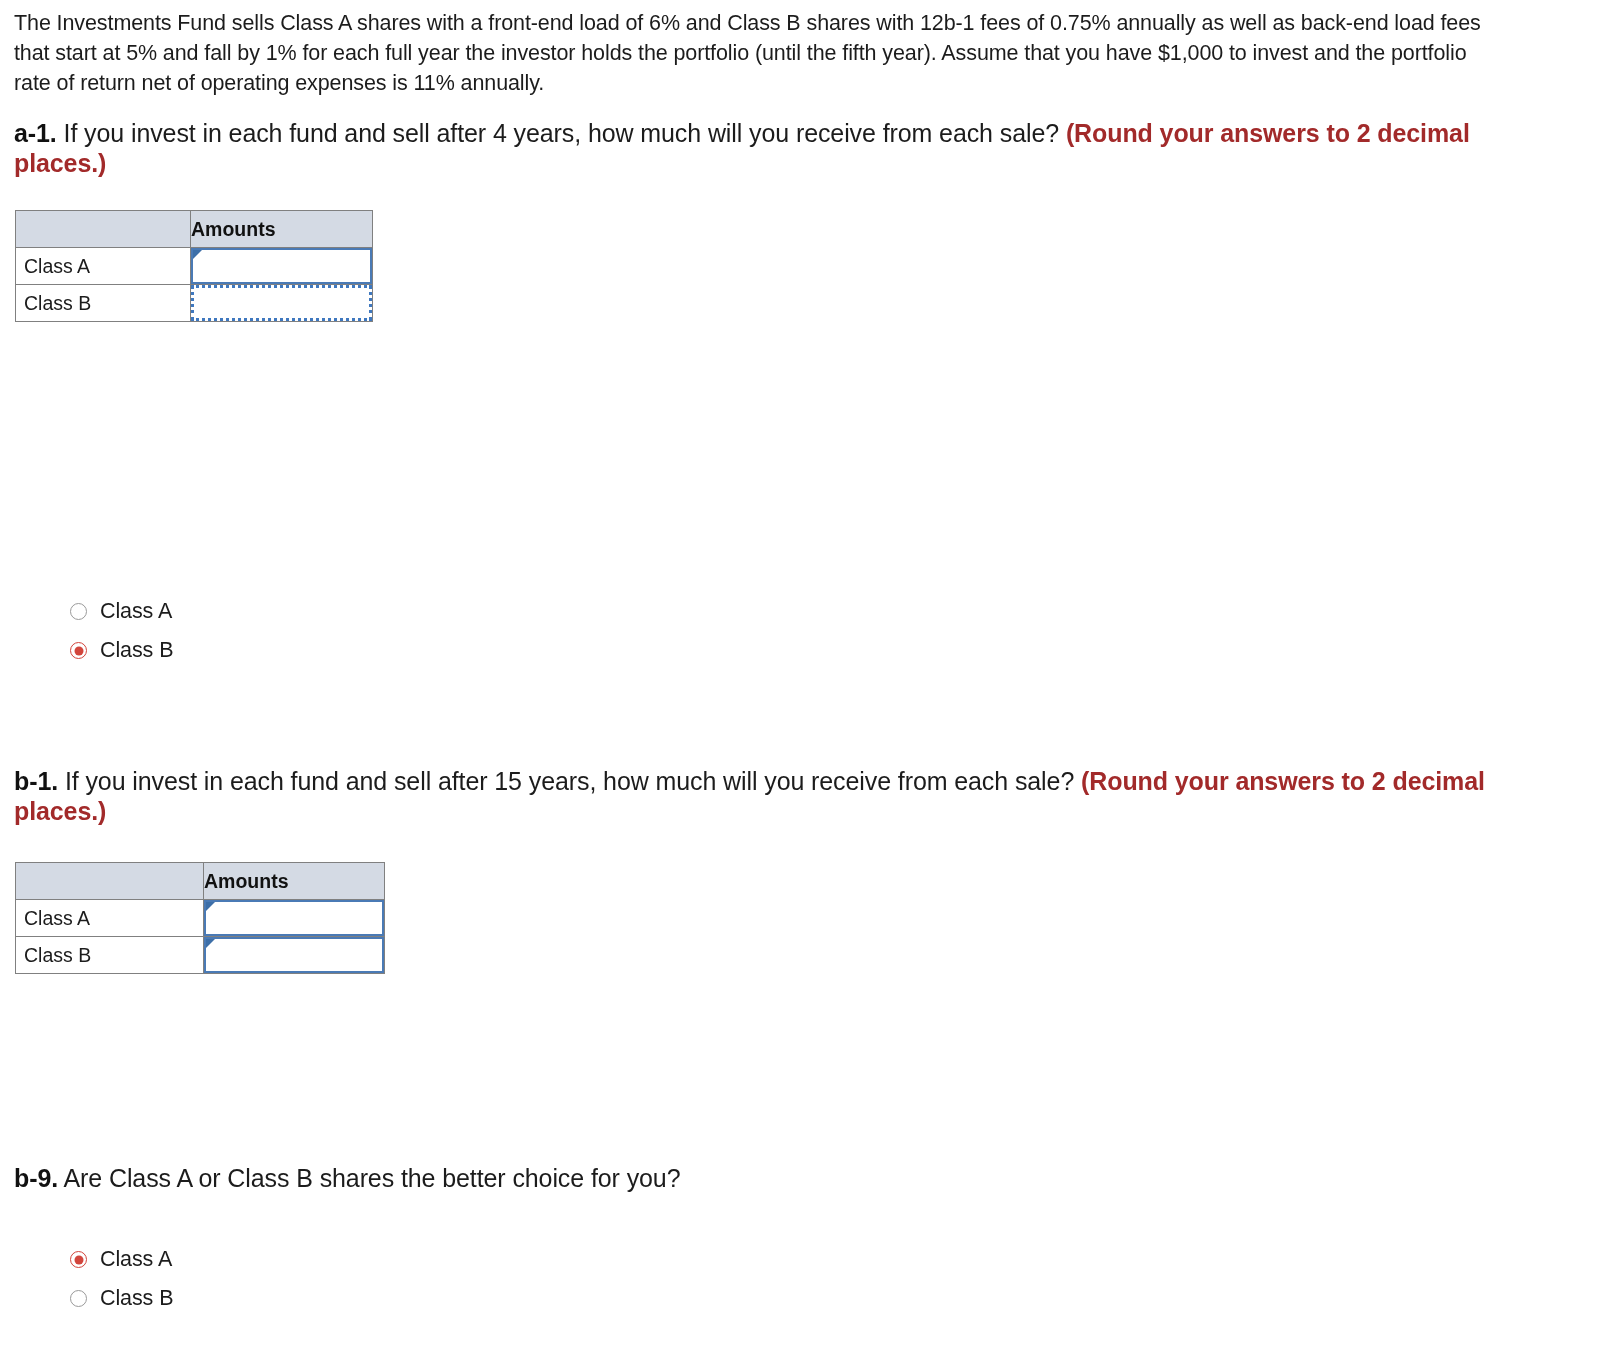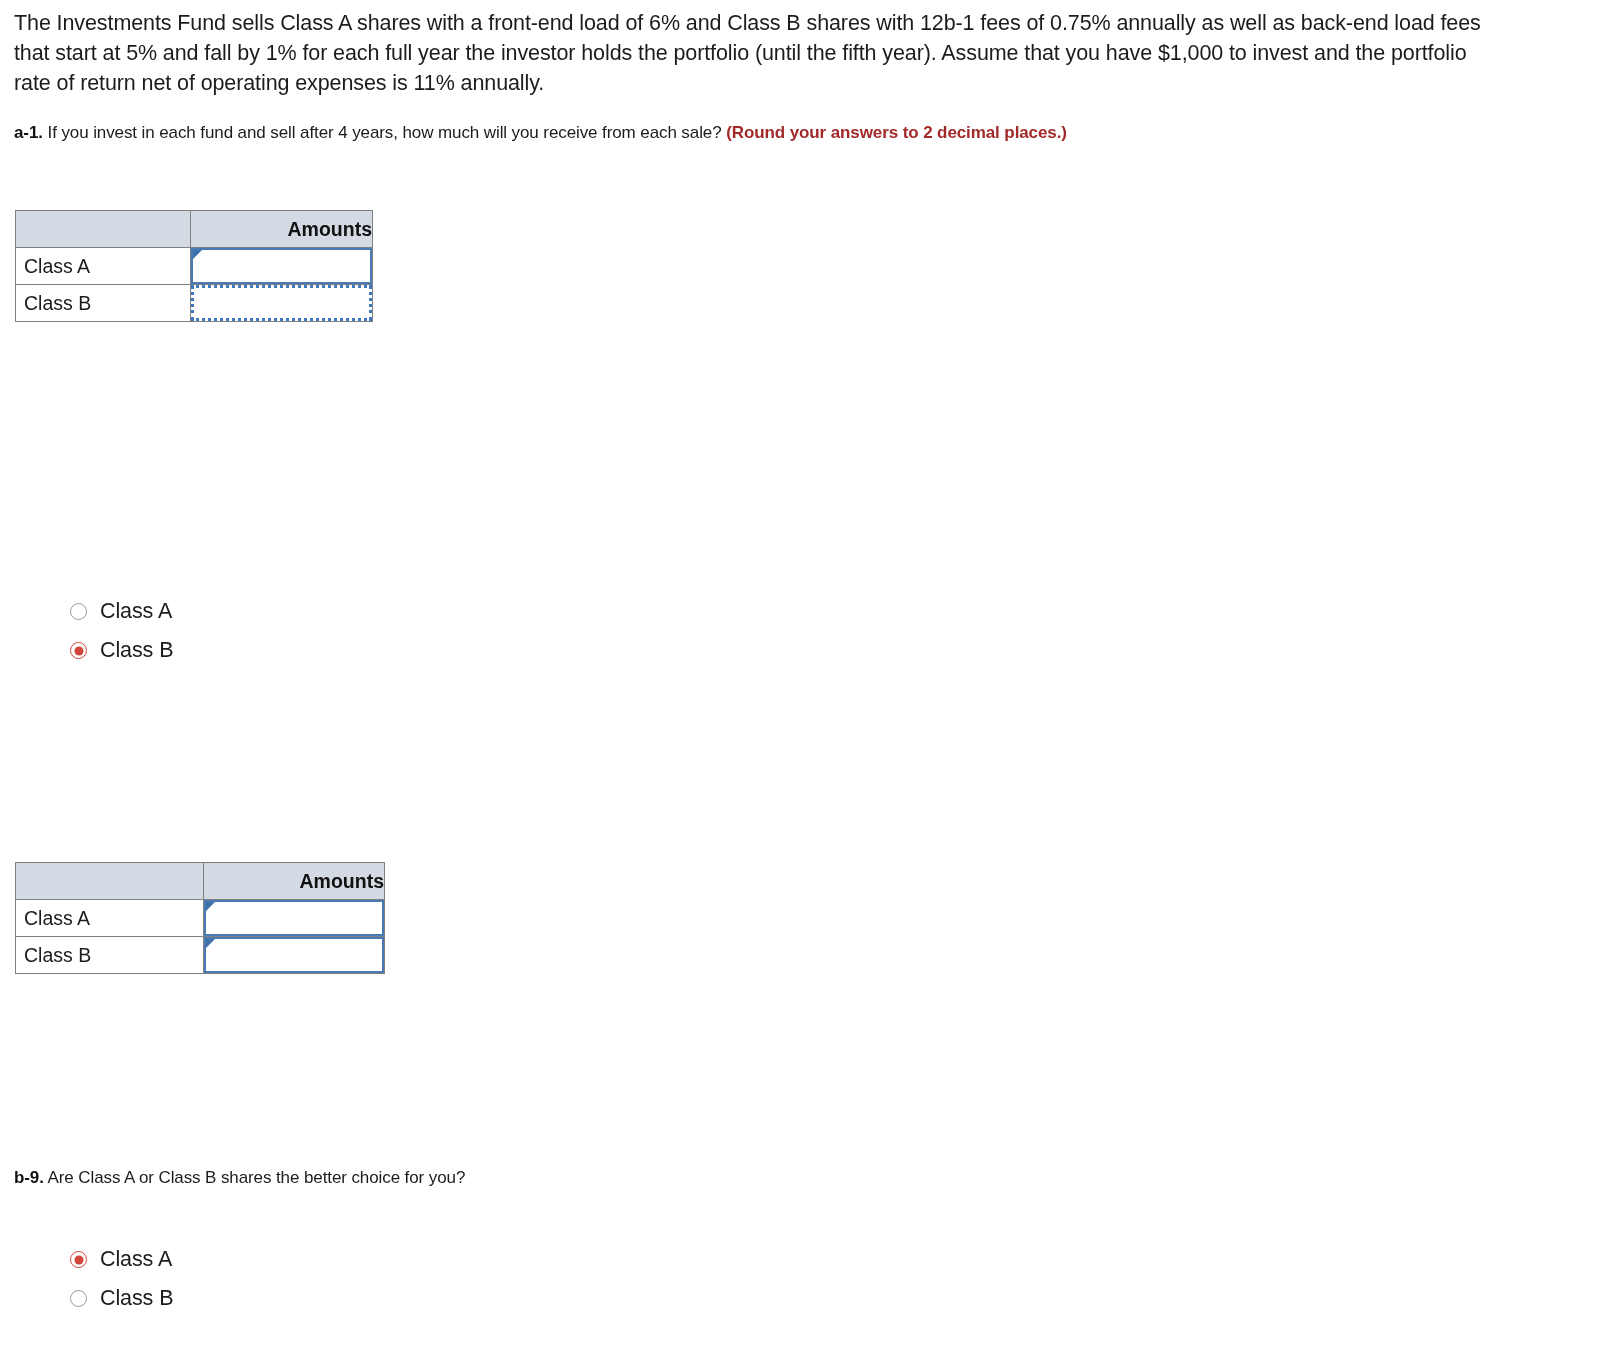--- a/index.html
+++ b/index.html
@@ -30,21 +30,21 @@
     width: 1490px;
     font-size: 21.5px;
     line-height: 30px;
     color: #1c1c1c;
     letter-spacing: -0.1px;
   }
 
   
   .prompt {
     position: absolute;
-    font-size: 17px;
+    font-size: 25px;
     line-height: 30px;
     color: #1c1c1c;
     letter-spacing: -0.1px;
     width: 1500px;
   }
   .prompt .lbl {
     font-weight: bold;
     color: #111;
   }
   .prompt .note {
@@ -69,21 +69,21 @@
     margin: 0;
   }
   .ans-table .hdr-blank,
   .ans-table .hdr-amt {
     background: #d4dae4;
     height: 36px;
     font-weight: bold;
     font-size: 19.5px;
     color: #111;
   }
-  .ans-table .hdr-amt { text-align: right; }
+  .ans-table .hdr-amt { text-align: left; }
   .ans-table .row-lbl {
     height: 36px;
     padding-left: 8px;
     font-size: 19.5px;
     color: #1c1c1c;
     background: #fff;
     vertical-align: middle;
   }
   .ans-table .cell-input {
     background: #fff;
@@ -225,20 +225,25 @@
     <div class="radio-row">
       <span class="radio-mark"></span>
       <span class="radio-label">Class A</span>
     </div>
     <div class="radio-row">
       <span class="radio-mark on"></span>
       <span class="radio-label">Class B</span>
     </div>
   </div>
 
+  <div class="prompt prompt-b1">
+    <span class="lbl">b-1.</span>
+    <span>If you invest in each fund and sell after 15 years, how much will you receive from each sale?</span>
+    <span class="note">(Round your answers to 2 decimal places.)</span>
+  </div>
 
   <table class="ans-table table-b">
     <colgroup>
         <col class="c1">
         <col class="c2">
       </colgroup>
     <thead>
       <tr>
         <th class="hdr-blank"></th>
         <th class="hdr-amt">Amounts</th>

